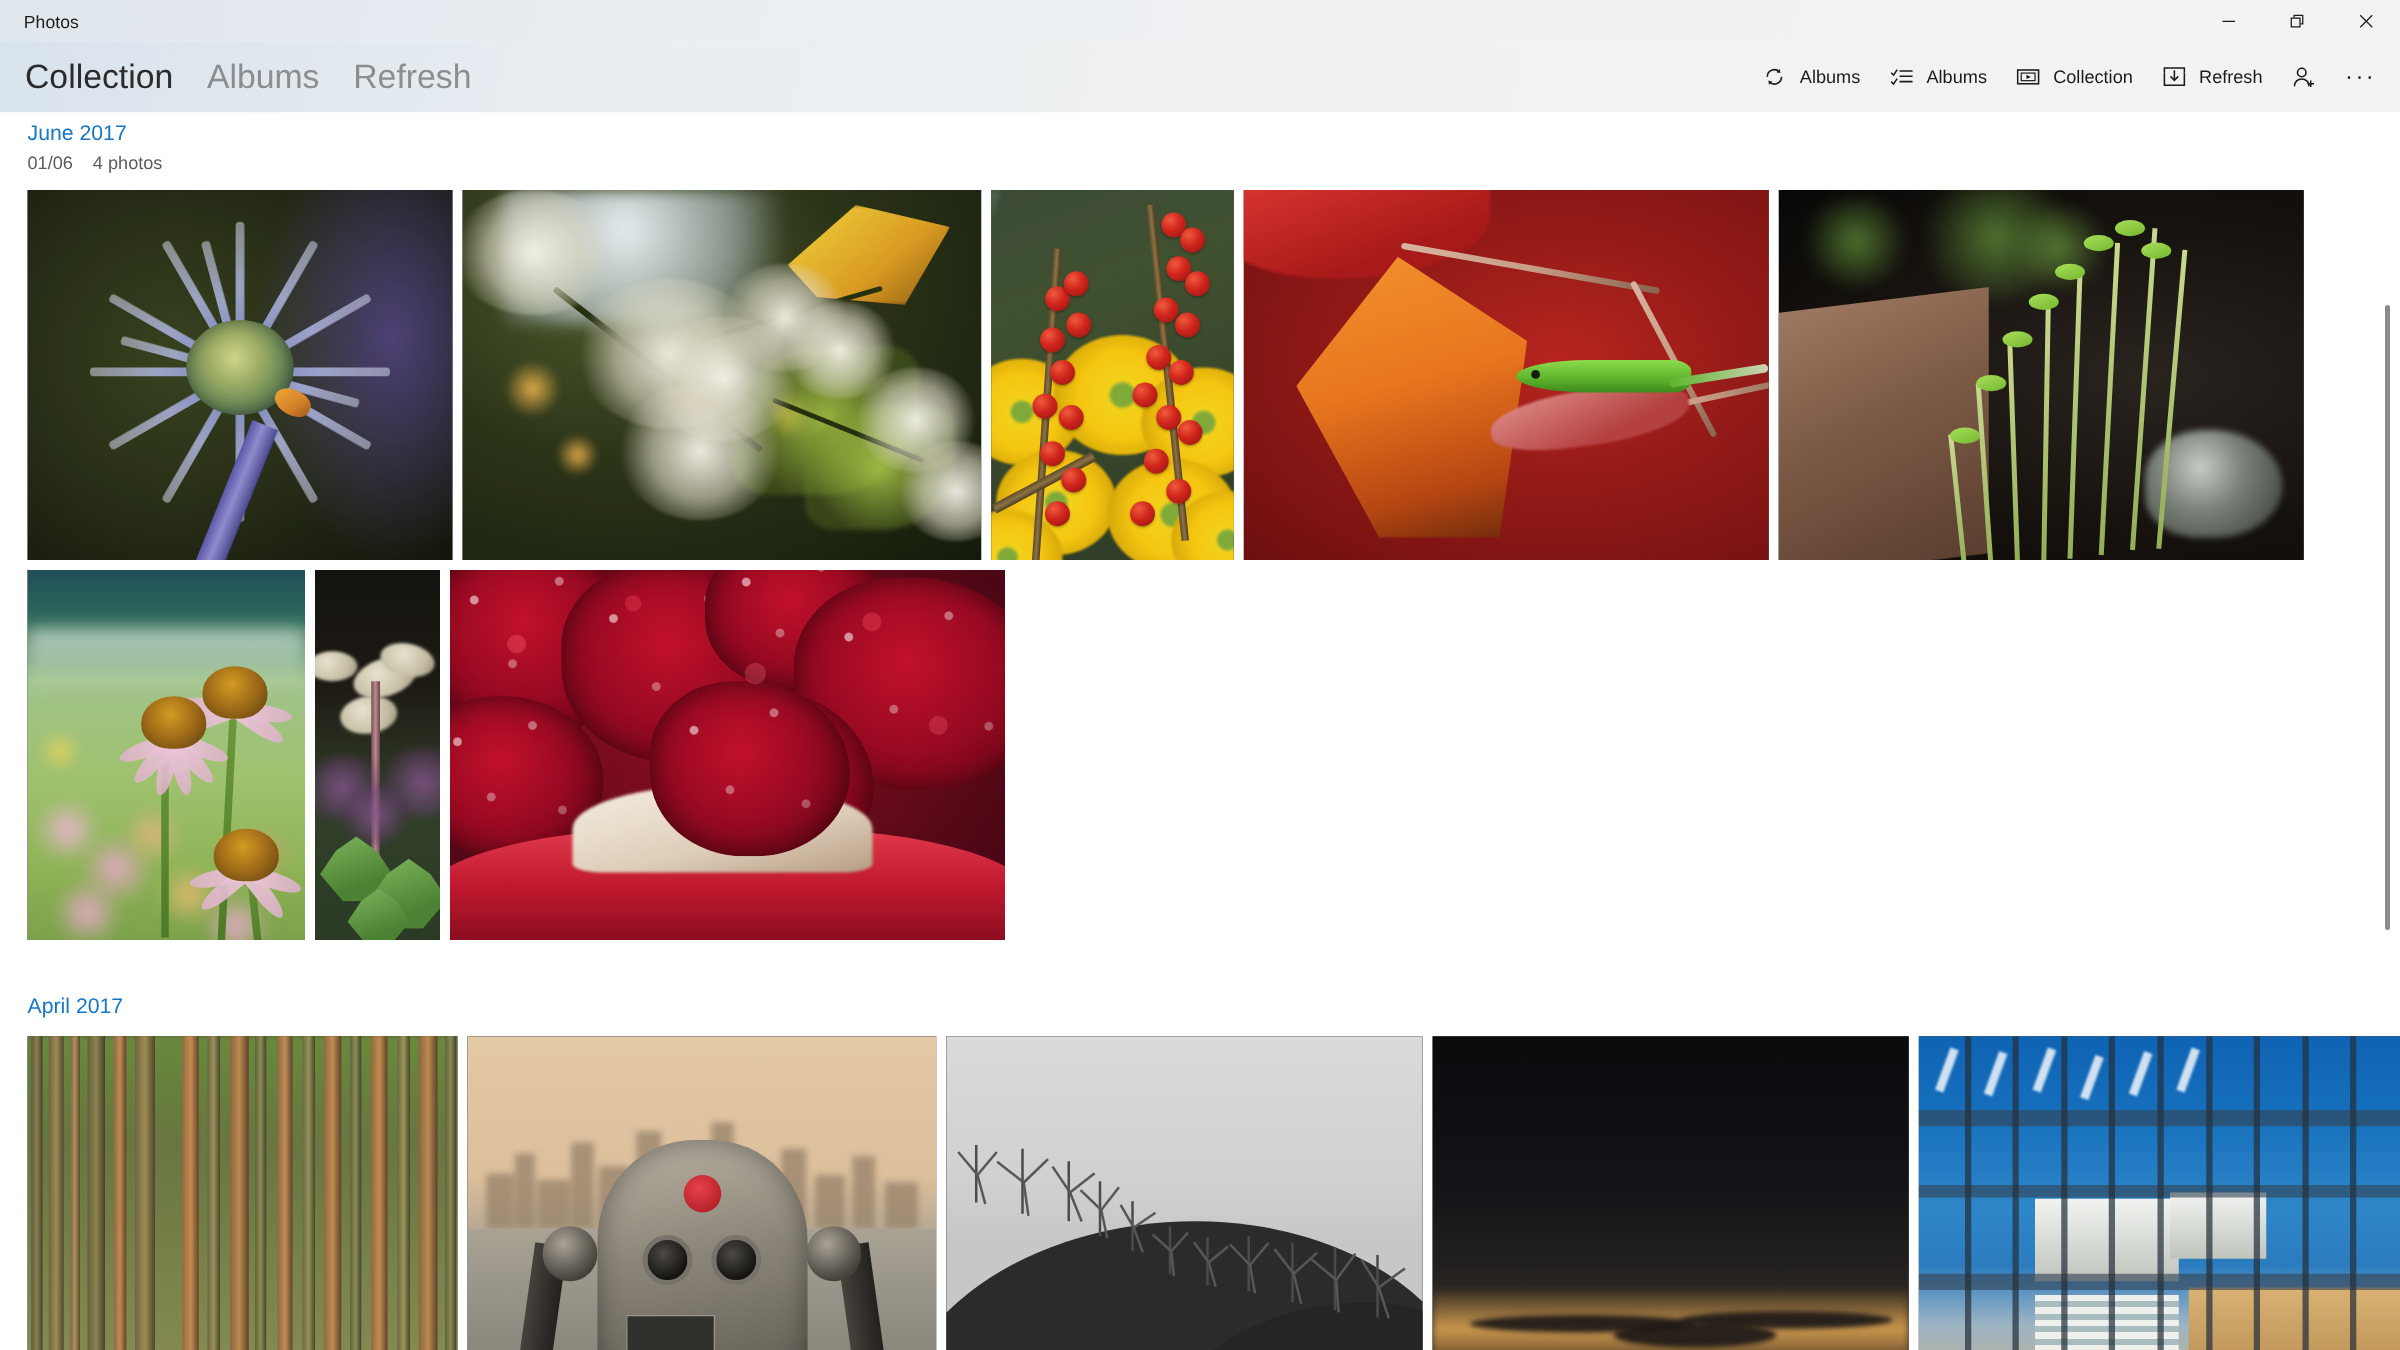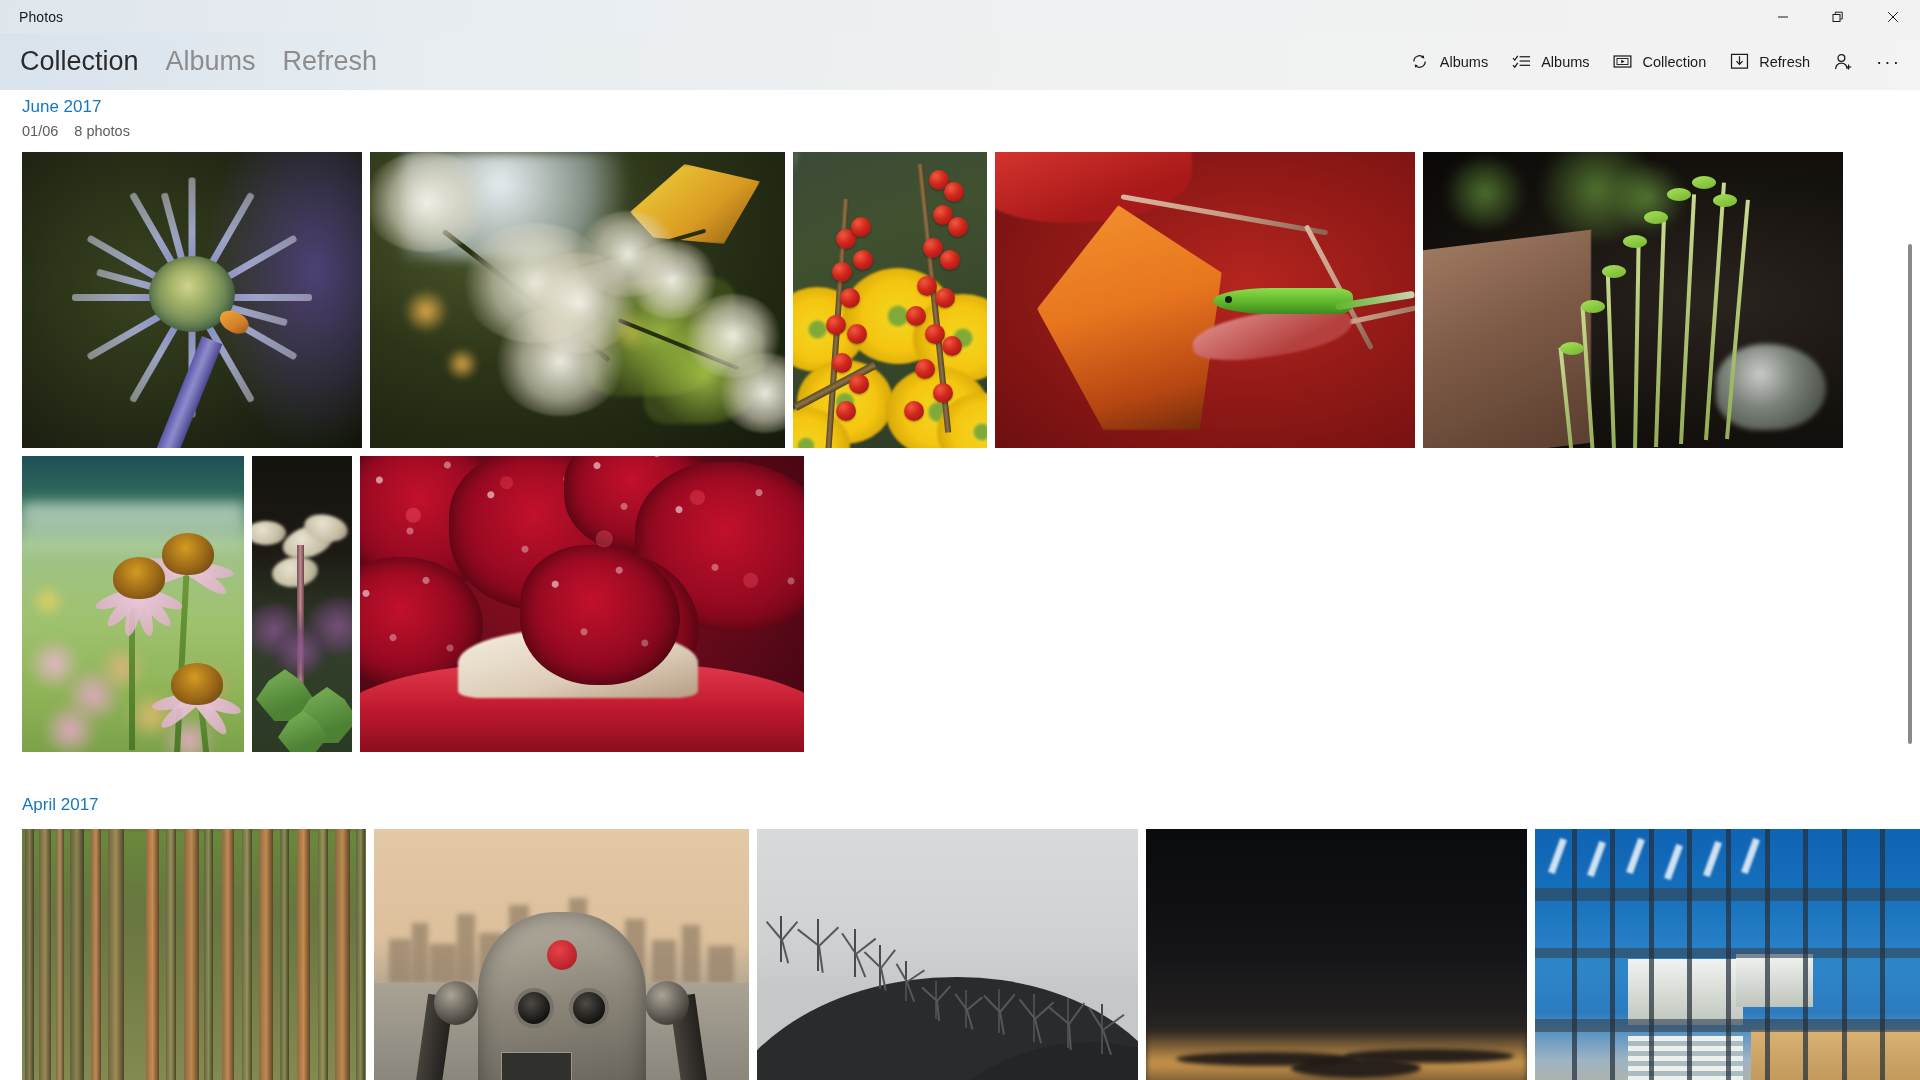--- a/index.html
+++ b/index.html
@@ -628,21 +628,21 @@
 
   </div>
 </div>
 
 <div id="content">
 
   <div>
     <div class="group-header" style="padding-top:6px;">
       <div class="group-title">June 2017</div>
       <div class="group-meta">
-        <span>01/06</span><span>8 photos</span>
+        <span>01/06</span><span>4 photos</span>
       </div>
     </div>
 
     <div class="photo-rows">
 
       <div class="photo-row">
 
         <div class="thumb" style="width:340px;">
           <div class="art a-holly">
             <div class="purp-bg"></div>

